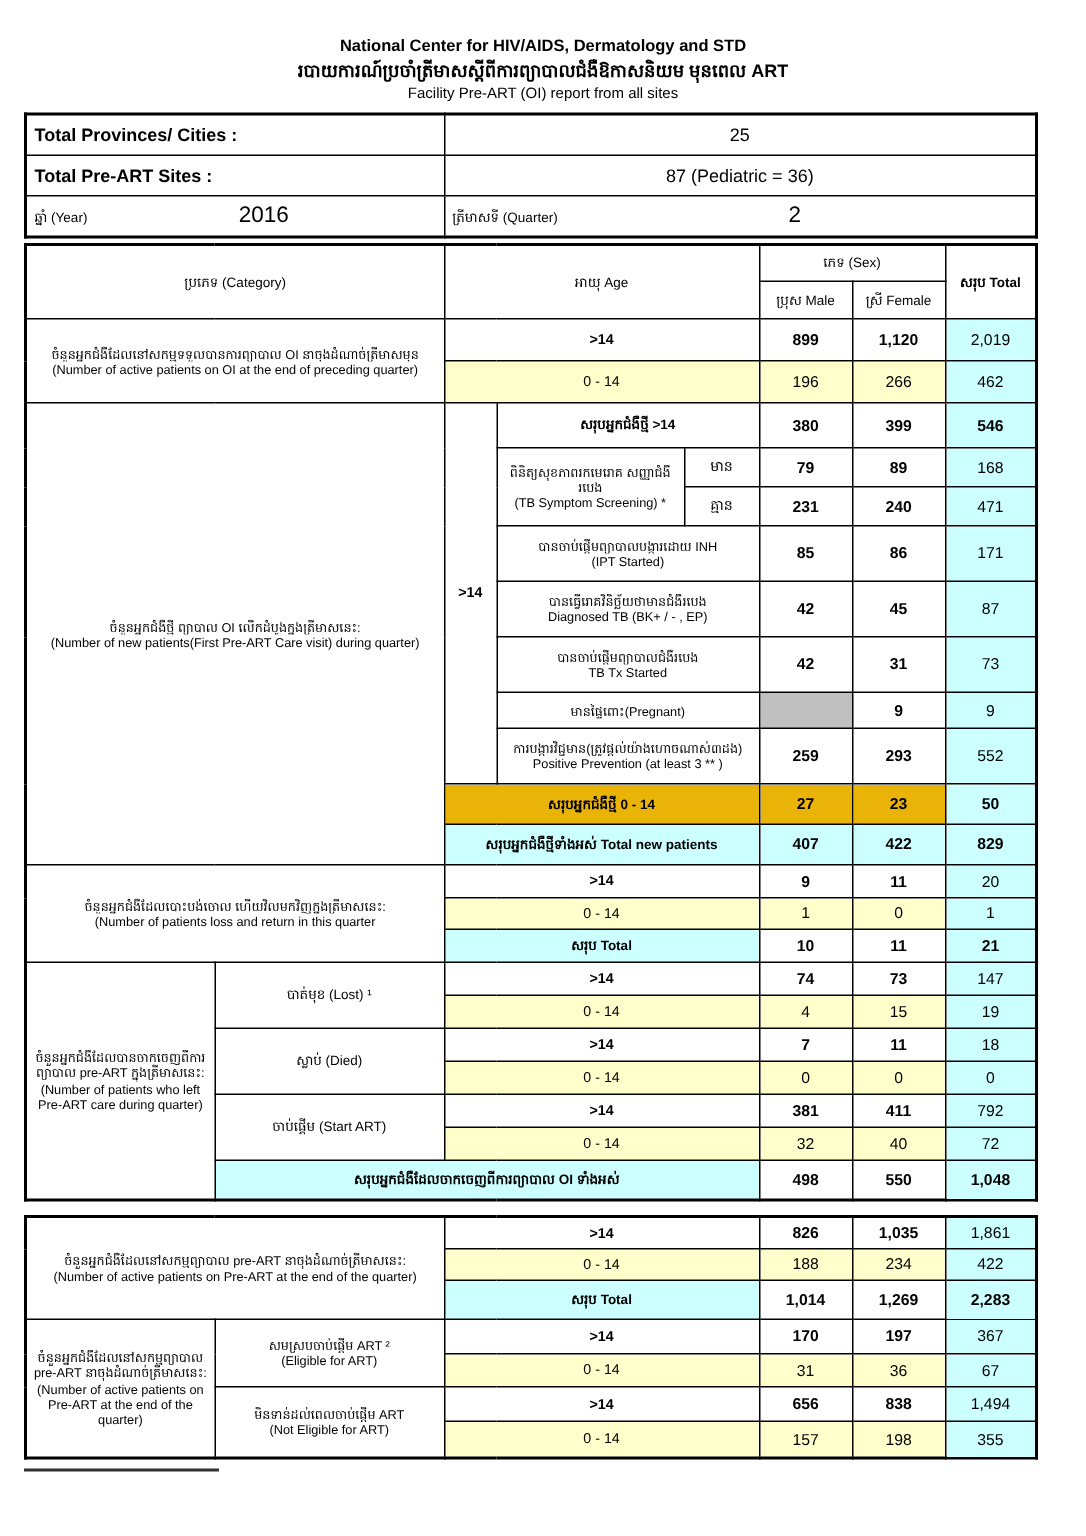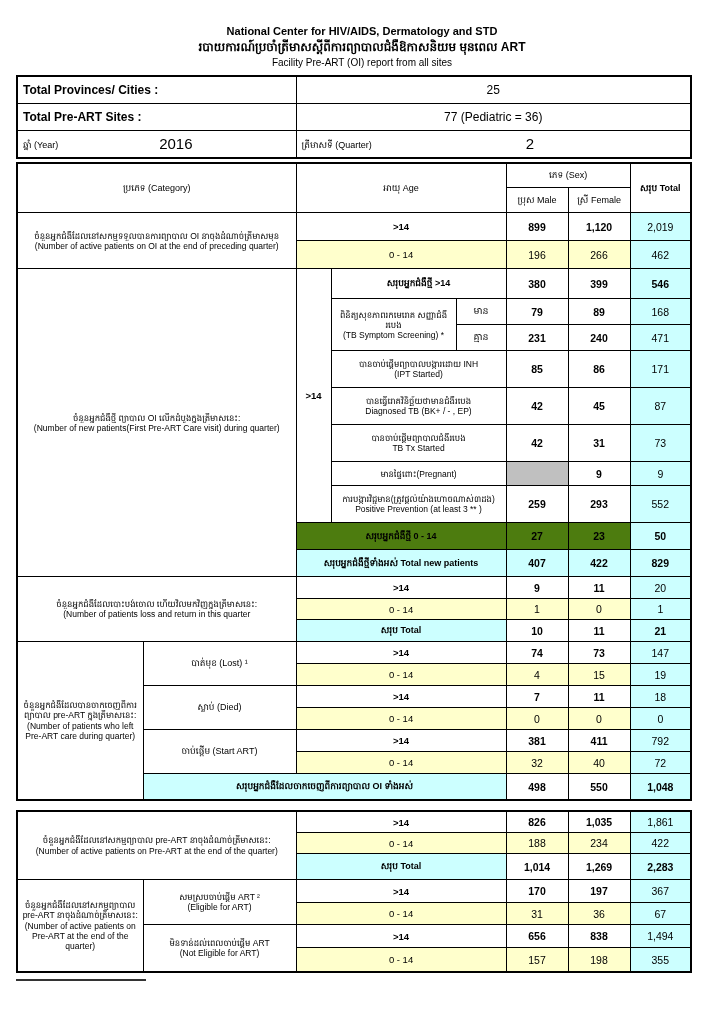--- a/index.html
+++ b/index.html
@@ -19,21 +19,21 @@
   .split{display:flex;align-items:flex-end;width:100%;}
   .split .sl{font-size:9px;padding-left:3px;white-space:nowrap;overflow:hidden;max-width:45%;text-align:left;}
   .split .sv{flex:1;text-align:center;font-size:15px;}
   .main{margin-top:3px;}
   .hcell{font-size:9px;}
   .b{font-weight:bold;}
   .num{font-size:10.5px;}
   .age{font-size:9.5px;}
   .cyan{background:#ccffff;}
   .yellow{background:#ffffcc;}
-  .yellow2{background:#4d7c0f;}
+  .yellow2{background:#eab308;}
   .gray{background:#c0c0c0;}
   .kh{display:block;font-size:8.5px;line-height:1.2;max-height:21px;overflow:hidden;}
   .en{display:block;font-size:8.5px;line-height:1.2;}
   .cat .kh{max-height:40px;}
   .cat{font-size:8.5px;}
   .lblrow{font-size:9px;}
   .rel{position:relative;text-align:center;}
   .khinline{font-size:9px;}
   .footline{margin:6px 0 0 16px;width:130px;height:2px;background:#333;}
 </style>
@@ -53,21 +53,21 @@
         <col style="width:279px">
         <col style="width:395px">
       </colgroup>
     <tbody>
         <tr>
       <td class="lab">Total Provinces/ Cities :</td>
       <td>25</td>
     </tr>
     <tr>
       <td class="lab">Total Pre-ART Sites :</td>
-      <td>77 (Pediatric = 36)</td>
+      <td>87 (Pediatric = 36)</td>
     </tr>
     <tr>
       <td>
         <div class="split">
           <span class="sl">ឆ្នាំ (Year)</span>
           <span class="sv">2016</span>
         </div>
       </td>
       <td>
         <div class="split">

